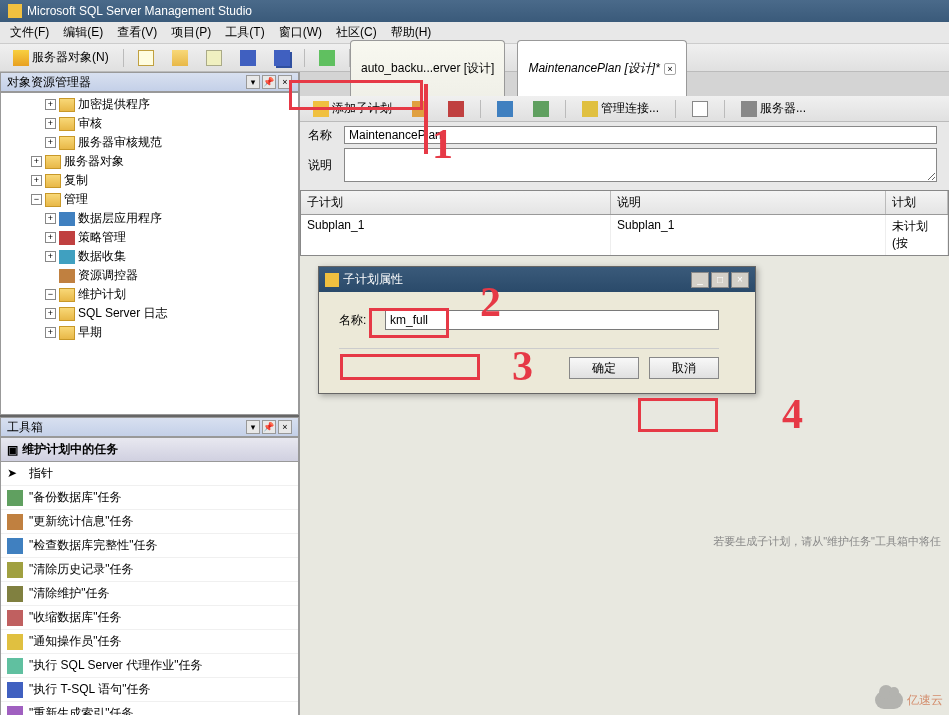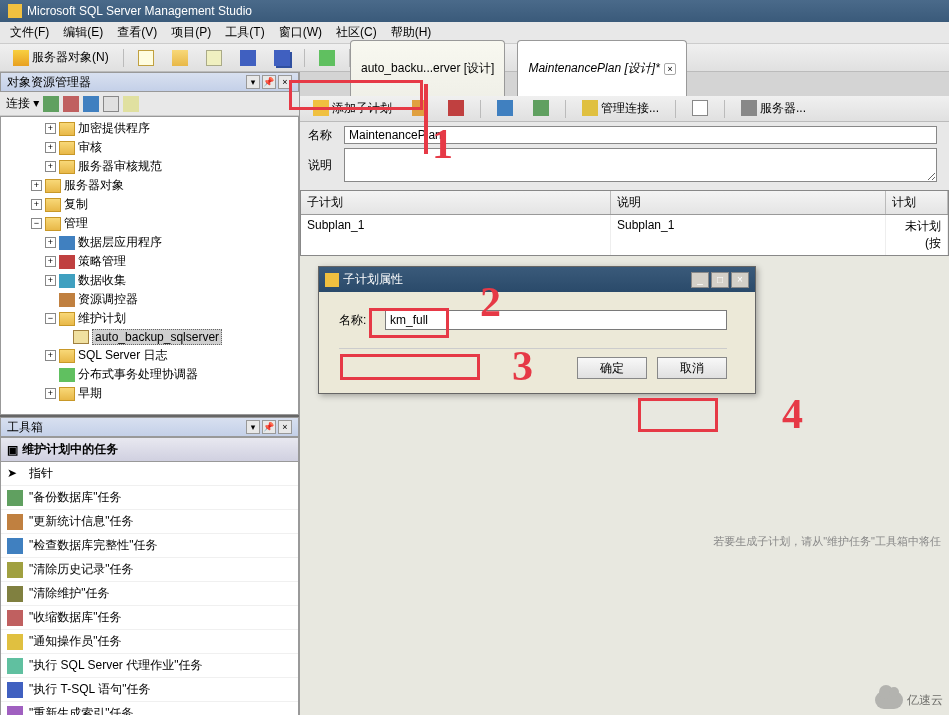--- a/index.html
+++ b/index.html
@@ -36,59 +36,59 @@
 
 .toolbox { background: #e8e8e8; border-top: 2px solid #666; }
 
 .right-panel { flex: 1; background: #e0e0e0; position: relative; display: flex; flex-direction: column; }
 
 .tabs-bar { background: #d4d4d4; height: 24px; display: flex; align-items: flex-end; padding-left: 50px; }
 .tab { background: linear-gradient(#f8f8f0, #f0f0e8); border: 1px solid #999; border-bottom: none; border-radius: 4px 4px 0 0; padding: 19px 10px; margin-right: 12px; display: flex; align-items: center; gap: 4px; }
 .tab.active { background: #fff; font-weight: normal; font-style: italic; }
 .tab-close { width: 12px; height: 12px; border: 1px solid #aaa; border-radius: 2px; text-align: center; line-height: 10px; font-size: 9px; cursor: pointer; }
 
-.plan-toolbar { background: linear-gradient(#f0f0f0, #e0e0e0); border-bottom: 1px solid #bbb; padding: 3px 6px; height: 26px; display: flex; align-items: flex-end; gap: 6px; }
+.plan-toolbar { background: linear-gradient(#f0f0f0, #e0e0e0); border-bottom: 1px solid #bbb; padding: 3px 6px; height: 26px; display: flex; align-items: center; gap: 6px; }
 
 .plan-form { background: #e8e8e8; padding: 4px; }
 .form-row { display: flex; align-items: center; margin-bottom: 4px; }
 .form-label { width: 40px; padding-left: 4px; }
 .form-input { flex: 1; border: 1px solid #888; background: #fff; padding: 2px 4px; height: 18px; margin-right: 8px; }
 .form-textarea { flex: 1; border: 1px solid #888; background: #fff; height: 34px; margin-right: 8px; }
 
 .subplan-grid { border: 1px solid #888; background: #fff; }
 .grid-head { display: flex; background: linear-gradient(#f4f4f4, #e4e4e4); border-bottom: 1px solid #999; }
 .grid-head-cell { padding: 3px 6px; border-right: 1px solid #bbb; }
 .grid-row { display: flex; }
 .grid-cell { padding: 3px 6px; border-right: 1px solid #eee; }
 
 .hint-text { color: #888; text-align: right; padding: 8px; font-size: 11px; }
 
 .dialog { position: absolute; left: 318px; top: 266px; width: 438px; background: #ece9d8; border: 1px solid #666; box-shadow: 2px 2px 6px rgba(0,0,0,0.3); }
 .dialog-title { background: linear-gradient(#3a5a7a, #2a4a6a); color: #fff; padding: 4px 6px; display: flex; align-items: center; justify-content: space-between; }
 .dialog-title-controls { display: flex; gap: 2px; }
 .dialog-title-btn { width: 18px; height: 16px; background: #d4d0c8; border: 1px solid #888; font-size: 10px; text-align: center; line-height: 14px; cursor: pointer; }
-.dialog-body { padding: 18px 28px 14px 20px; }
+.dialog-body { padding: 18px 36px 14px 20px; }
 .dlg-row { display: flex; align-items: center; margin-bottom: 18px; }
 .dlg-label { width: 46px; }
 .dlg-input { flex: 1; border: 1px solid #7a7a7a; background: #fff; padding: 2px 4px; height: 20px; }
 .dlg-readonly { background: #ece9d8; }
 .dlg-schedbtn { width: 28px; height: 22px; border: 1px solid #888; background: linear-gradient(#f8f8f8, #e0e0e0); margin-left: 4px; cursor: pointer; display: inline-flex; align-items: center; justify-content: center; }
 .dlg-buttons { display: flex; justify-content: flex-end; gap: 10px; padding-top: 8px; border-top: 1px solid #ccc; margin-top: 4px; }
 .dlg-btn { width: 70px; height: 22px; border: 1px solid #888; background: linear-gradient(#f8f8f8, #e0e0e0); cursor: pointer; }
 
 .annotate { position: absolute; pointer-events: none; }
 .red-box { border: 3px solid #e63946; }
 .red-text { color: #e63946; font-size: 42px; font-family: "Comic Sans MS", cursive; font-weight: bold; }
 
 .toolbox-list { background: #fff; border: 1px solid #999; max-height: 280px; overflow: auto; }
 .tbx-header { background: linear-gradient(#e8e8f0, #d0d0e0); padding: 3px 6px; border-bottom: 1px solid #999; font-weight: bold; display:flex; align-items:center; gap:4px;}
 .tbx-item { padding: 3px 6px; display: flex; align-items: center; gap: 6px; border-bottom: 1px solid #f0f0f0; }
 .tbx-icon { width: 16px; height: 16px; display: inline-block; }
 
-.watermark { position: absolute; right: 6px; bottom: 6px; opacity: 0.55; display:flex; align-items:center; gap:4px; font-size: 16px; color:#000000;}
+.watermark { position: absolute; right: 6px; bottom: 6px; opacity: 0.55; display:flex; align-items:center; gap:4px; font-size: 16px; color:#c2410c;}
 .watermark .cloud { width:28px; height:18px; background:#888; border-radius:10px; position:relative;}
 .watermark .cloud:before{content:"";position:absolute;width:14px;height:14px;background:#888;border-radius:50%;top:-6px;left:4px;}
 .watermark .cloud:after{content:"";position:absolute;width:10px;height:10px;background:#888;border-radius:50%;top:-4px;left:14px;}
 </style>
 </head>
 <body>
 
 <div class="titlebar">
   <span class="titlebar-icon"></span>
   <span>Microsoft SQL Server Management Studio</span>
@@ -150,28 +150,20 @@
 
   <div class="left-panel">
     <div class="panel-header">
       <span>对象资源管理器</span>
       <div class="panel-header-controls">
         <span class="panel-header-btn">▾</span>
         <span class="panel-header-btn">📌</span>
         <span class="panel-header-btn">×</span>
       </div>
     </div>
-    <div class="connect-bar">
-      <span>连接 ▾</span>
-      <span class="connect-icon" style="background:#60a060;"></span>
-      <span class="connect-icon" style="background:#c06060;"></span>
-      <span class="connect-icon" style="background:#4080c0;"></span>
-      <span class="connect-icon" style="background:#e0e0e0;border:1px solid #888;"></span>
-      <span class="connect-icon" style="background:#e0e0a0;"></span>
-    </div>
 
     <div class="tree">
       <div class="tree-node">
           <span class="tree-indent" style="width:42px;"></span>
           <span class="tree-toggle">+</span>
           <span class="tree-icon folder-icon"></span>
           <span>加密提供程序</span>
         </div>
       <div class="tree-node">
           <span class="tree-indent" style="width:42px;"></span>
@@ -226,34 +218,24 @@
           <span class="tree-icon" style="background:#c08040;"></span>
           <span>资源调控器</span>
         </div>
       <div class="tree-node">
           <span class="tree-indent" style="width:42px;"></span>
           <span class="tree-toggle">−</span>
           <span class="tree-icon folder-icon"></span>
           <span>维护计划</span>
         </div>
       <div class="tree-node">
-          <span class="tree-indent" style="width:70px;"></span>
-          <span class="tree-icon" style="background:#f0e0a0;border:1px solid #a08040;"></span>
-          <span class="tree-selected">auto_backup_sqlserver</span>
-        </div>
-      <div class="tree-node">
           <span class="tree-indent" style="width:42px;"></span>
           <span class="tree-toggle">+</span>
           <span class="tree-icon folder-icon"></span>
           <span>SQL Server 日志</span>
-        </div>
-      <div class="tree-node">
-          <span class="tree-indent" style="width:56px;"></span>
-          <span class="tree-icon" style="background:#60c060;"></span>
-          <span>分布式事务处理协调器</span>
         </div>
       <div class="tree-node">
           <span class="tree-indent" style="width:42px;"></span>
           <span class="tree-toggle">+</span>
           <span class="tree-icon folder-icon"></span>
           <span>早期</span>
         </div>
     </div>
 
     <div class="toolbox">
@@ -377,21 +359,21 @@
 
     <div class="subplan-grid">
       <div class="grid-head">
         <div class="grid-head-cell" style="width:310px;">子计划</div>
         <div class="grid-head-cell" style="width:275px;">说明</div>
         <div class="grid-head-cell" style="flex:1;">计划</div>
       </div>
       <div class="grid-row">
         <div class="grid-cell" style="width:310px;">Subplan_1</div>
         <div class="grid-cell" style="width:275px;">Subplan_1</div>
-        <div class="grid-cell" style="flex:1;text-align:right;">未计划(按</div>
+        <div class="grid-cell" style="flex:1;">未计划(按</div>
       </div>
     </div>
 
     <div style="flex:1; background:#e8e8e0; position:relative;">
       <div class="hint-text" style="position:absolute; right:0; top:270px;">若要生成子计划，请从"维护任务"工具箱中将任</div>
     </div>
   </div>
 </div>
 
 <div class="dialog">

